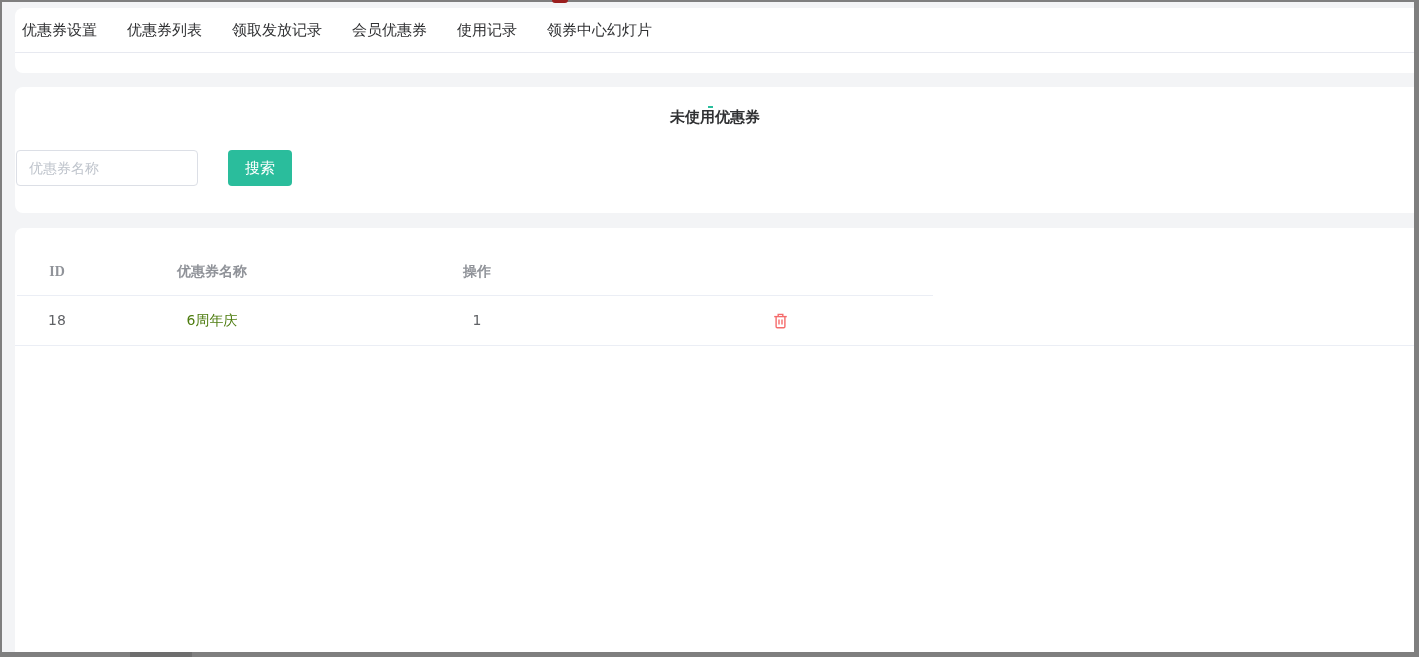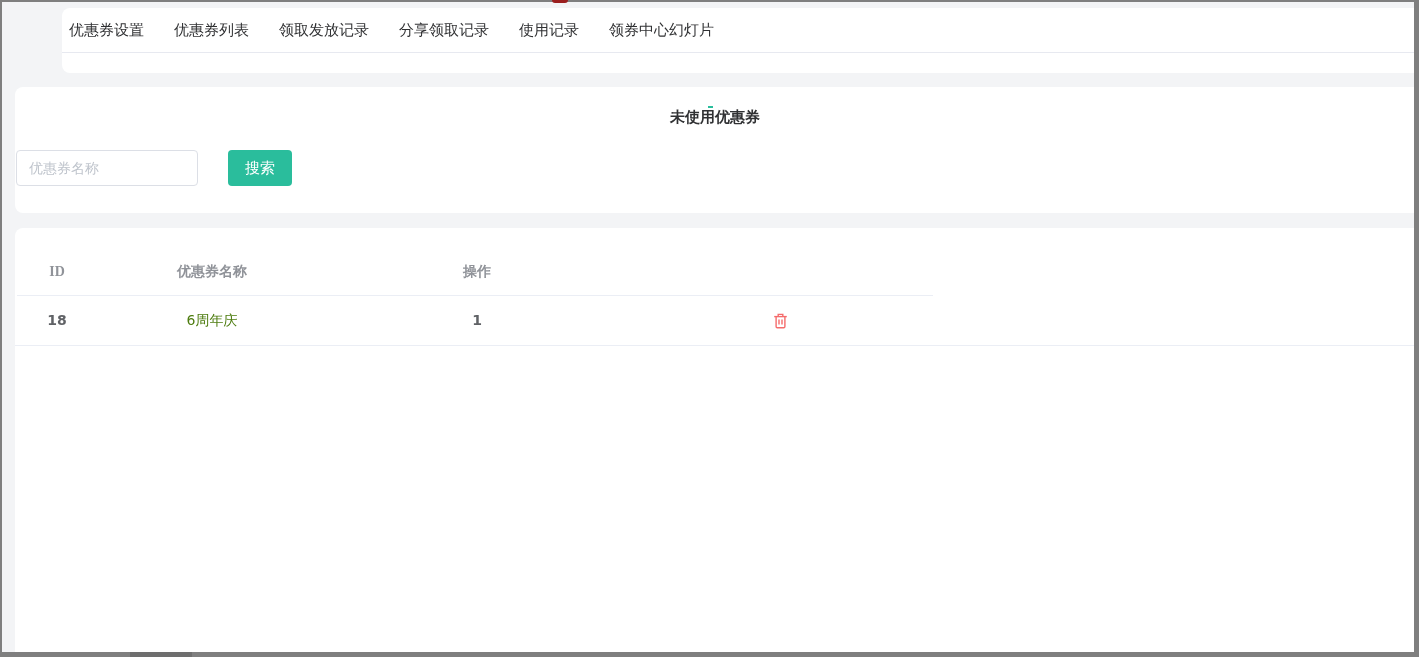--- a/index.html
+++ b/index.html
@@ -35,21 +35,20 @@
   }
   .card {
     position: absolute;
     left: 13px; right: 0;
     background: #ffffff;
   }
   
   .card-tabs {
     top: 6px; height: 65px;
     border-radius: 8px 0 0 8px;
-    margin-left: 47px;
   }
   .tabs-row {
     display: flex;
     align-items: center;
     height: 45px;
     padding-left: 1px;
     border-bottom: 1px solid #e7e9f0;
   }
   .tab {
     position: relative;
@@ -147,42 +146,42 @@
   .t-row-wrap {
     border-bottom: 1px solid #ebeef5;
   }
   .t-body .t-cell {
     height: 49px;
     line-height: 49px;
     font-size: 14px;
     text-align: center;
     white-space: nowrap;
   }
-  .cell-id, .cell-count { color: #606266; font-weight: bold; }
+  .cell-id, .cell-count { color: #606266; }
   .cell-name { color: #4d7c0f; }
   .cell-action { display: flex; align-items: center; justify-content: center; }
   .trash-btn {
     background: none; border: none;
     cursor: pointer;
     padding: 2px;
     line-height: 0;
   }
 </style>
 </head>
 <body>
 
 <div class="window" style="background: rgb(127, 127, 127);">
   <div class="page" style="background: rgb(243, 244, 246);">
 
     <div class="card card-tabs">
       <div class="tabs-row">
         <div class="tab">优惠券设置</div>
         <div class="tab">优惠券列表</div>
         <div class="tab">领取发放记录</div>
-        <div class="tab">分享领取记录</div>
+        <div class="tab">会员优惠券</div>
         <div class="tab">使用记录</div>
         <div class="tab">领券中心幻灯片</div>
       </div>
     </div>
 
     <div class="card card-search">
       <div class="section-header">
         <span class="section-bar"></span>
         <span class="section-title">未使用优惠券</span>
       </div>

